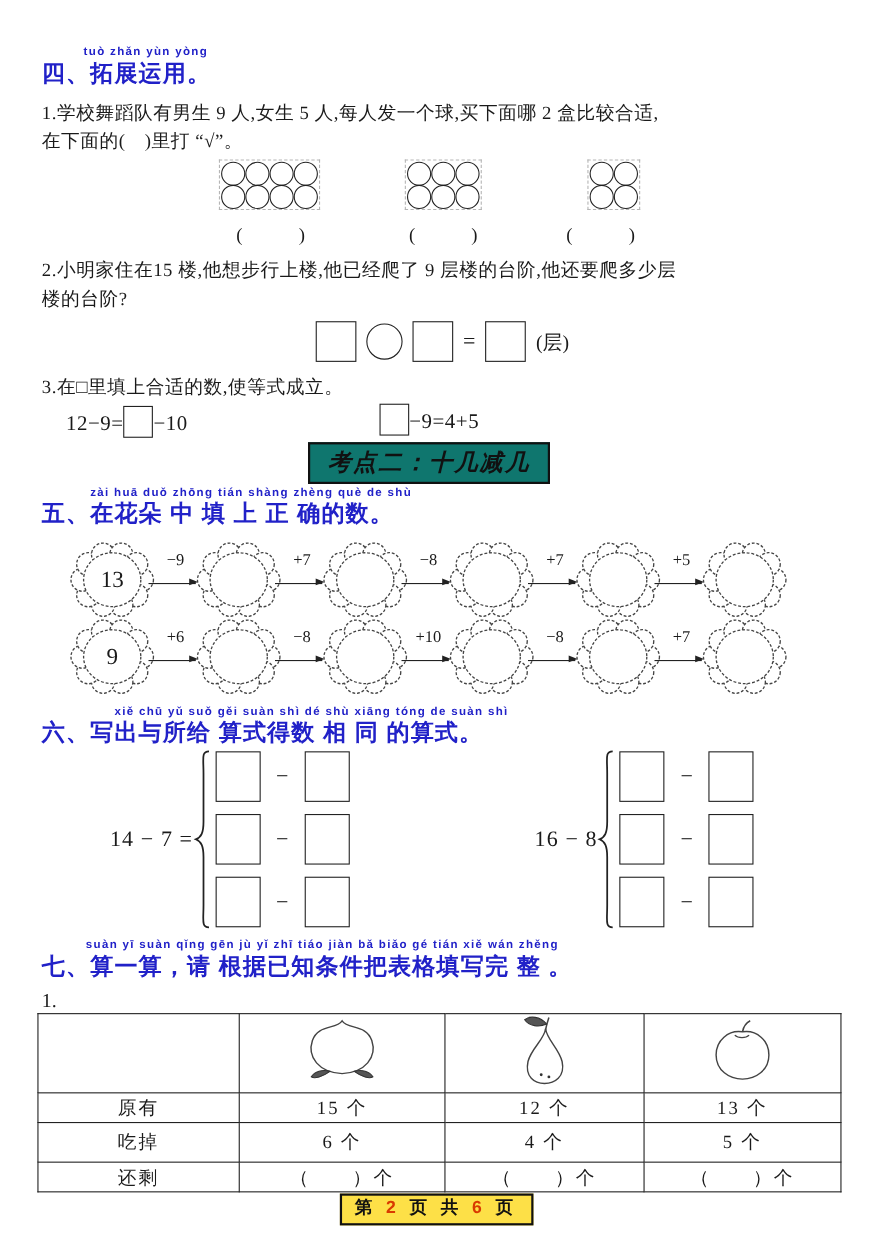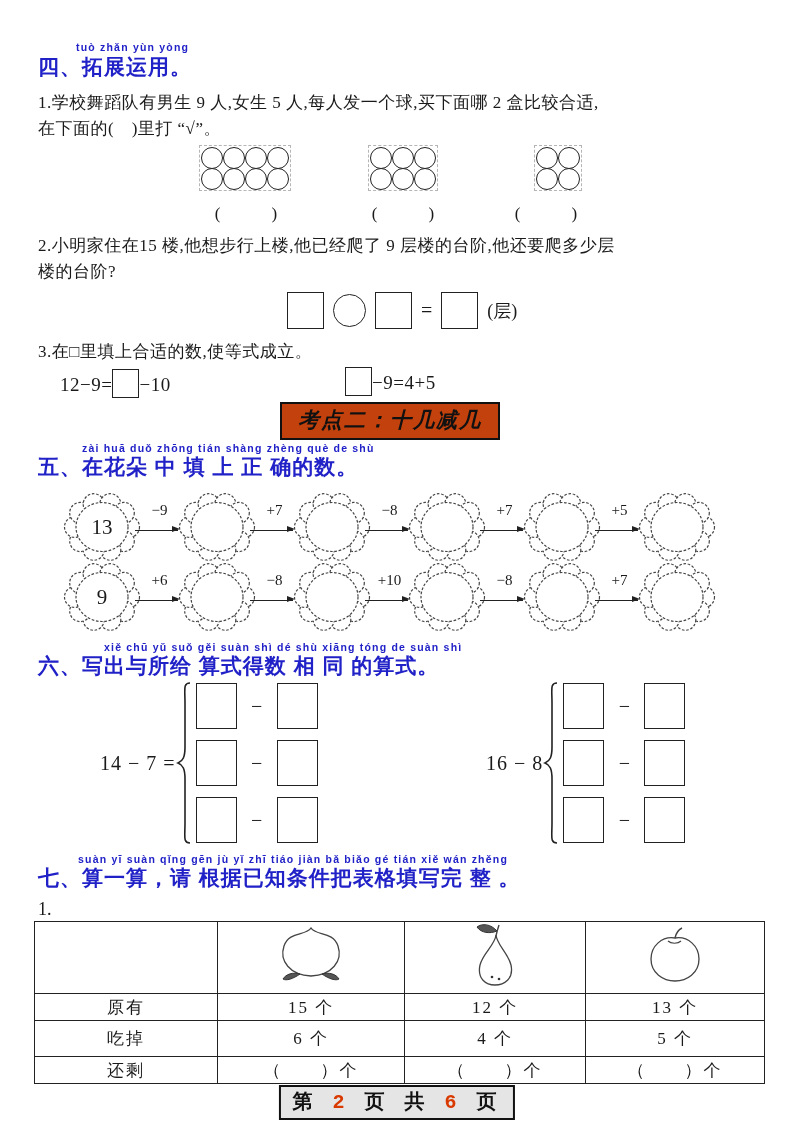--- a/index.html
+++ b/index.html
@@ -23,21 +23,21 @@
   .paren{font-size:17px; text-align:center; width:96px;}
   
   .sq{display:inline-block; border:1.6px solid #222; background:#fff; box-sizing:border-box;}
   .sq36{width:37px;height:37px;}
   .sq-inline{width:27px;height:29px; vertical-align:-7px;}
   .op-circle{display:inline-block;width:33px;height:33px;border:1.6px solid #222;
              border-radius:50%;box-sizing:border-box;background:#fff;}
   .eqrow{display:flex; align-items:center; gap:9px; font-size:20px;}
   .eqtext{font-size:19px; letter-spacing:.5px; white-space:nowrap;}
   
-  .banner{background:#c2410c; border:2.5px solid #111; padding:2px 16px 4px 16px;
+  .banner{background:#0f766e; border:2.5px solid #111; padding:2px 16px 4px 16px;
           font-family:"Liberation Sans",sans-serif; font-weight:bold; font-style:italic;
           font-size:21px; color:#111; letter-spacing:2px; white-space:nowrap;}
   
   .flower-row{display:flex; align-items:flex-start;}
   .flower-wrap{position:relative; width:84px; height:76px; flex:0 0 auto;}
   .flower-num{position:absolute; left:0; top:0; width:84px; height:76px;
               display:flex; align-items:center; justify-content:center;
               font-size:21px;}
   .arrow-cell{position:relative; width:31px; height:76px; flex:0 0 auto;}
   .op-label{position:absolute; top:13px; left:-8px; right:-8px; text-align:center;
@@ -52,22 +52,22 @@
   .exp-label{font-size:20px; letter-spacing:1px; white-space:nowrap;}
   .exp-rows{display:flex; flex-direction:column; gap:11px; margin-left:4px;}
   .exp-row{display:flex; align-items:center; gap:0;}
   .blank{width:41px;height:46px;border:1.6px solid #222;box-sizing:border-box;background:#fff;}
   .minus{width:40px;text-align:center;font-size:20px;}
   
   table.fruit{border-collapse:collapse; table-layout:fixed;}
   table.fruit td{border:1.6px solid #222; text-align:center; vertical-align:middle;
                  font-size:17px; letter-spacing:2px; padding:0;}
   
-  .footer-box{background:#e5e5e5; border:2.5px solid #111; padding:1px 12px 3px 12px;
-              font-family:Liberation Mono, monospace; font-weight:bold; font-size:20px;
+  .footer-box{background:#fde047; border:2.5px solid #111; padding:1px 12px 3px 12px;
+              font-family:Liberation Sans, sans-serif; font-weight:bold; font-size:16px;
               color:#111; white-space:nowrap; letter-spacing:4px;}
   .red{color:#d93a00;}
   svg .ink{stroke:#444; fill:#fff; stroke-width:1.3;}
 </style>
 </head>
 <body>
 
 <svg width="0" height="0" style="position:absolute">
   <defs>
     <symbol id="flower" viewBox="0 0 84 76">

